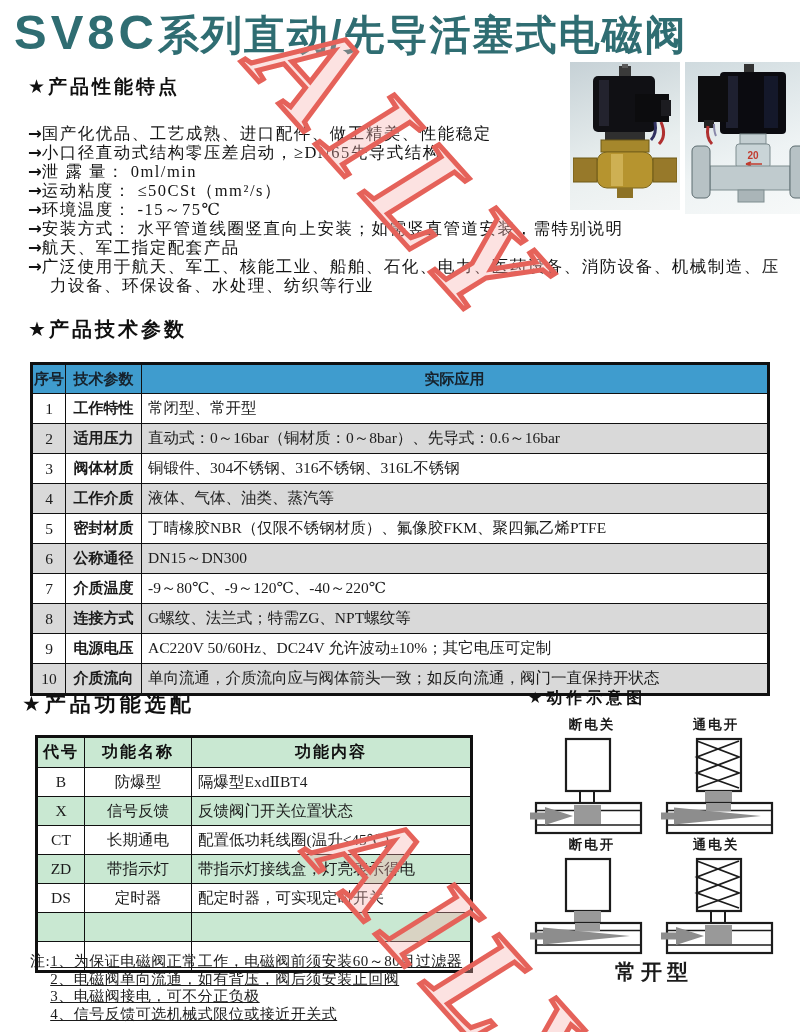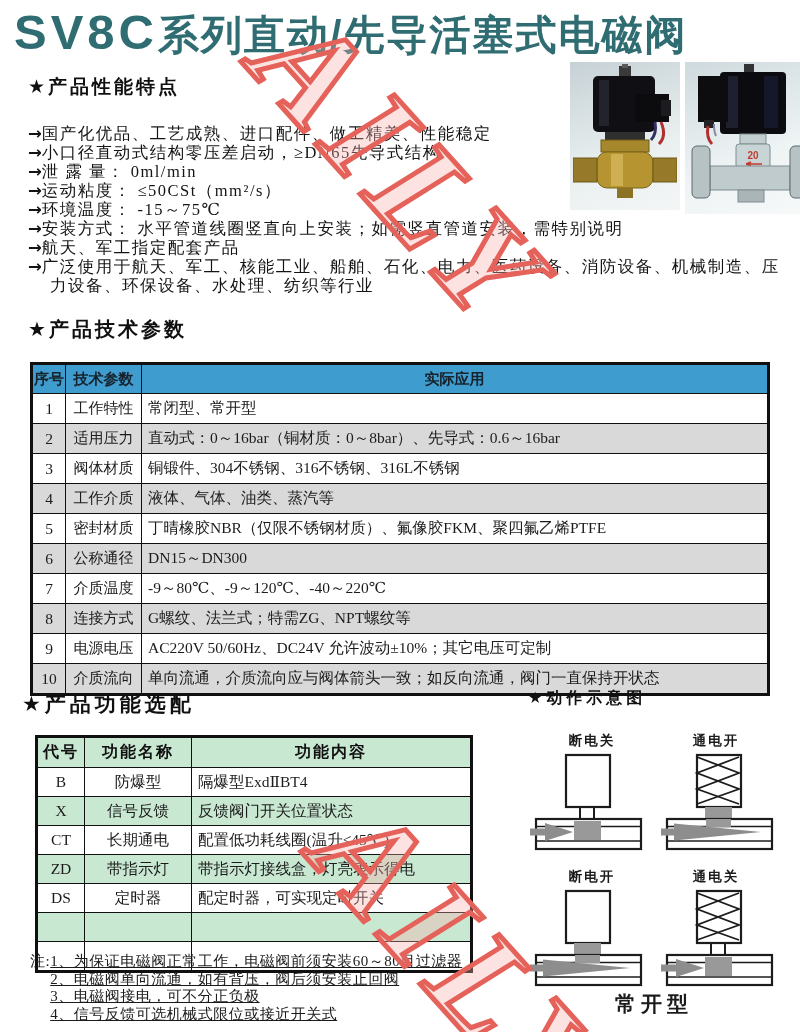--- a/index.html
+++ b/index.html
@@ -34,28 +34,28 @@
   table{border-collapse:collapse;table-layout:fixed;padding-left:44px;}
   .t1{left:30px;top:362px;width:740px;}
   .t2{left:35px;top:735px;width:438px;}
   .t1,.t2{position:absolute;border:3px solid #101010;}
   .t1 td,.t1 th,.t2 td,.t2 th{border:1.6px solid #101010;overflow:hidden;white-space:nowrap;}
   .t1 th{background:#3f9cce;font-family:"Liberation Sans","DejaVu Sans",sans-serif;font-size:15px;font-weight:700;color:#16222c;height:26px;}
   .t1 td{height:27px;font-size:15.5px;}
   .t2 th{background:#c9e8d2;font-family:"Liberation Sans","DejaVu Sans",sans-serif;font-size:16px;font-weight:700;color:#101010;height:27px;letter-spacing:2px;}
   .t2 td{height:26px;font-size:15.5px;}
   td.c{text-align:center;}
-  td.p{font-family:"Liberation Sans","DejaVu Sans",sans-serif;font-weight:400;font-size:15px;text-align:center;}
+  td.p{font-family:"Liberation Sans","DejaVu Sans",sans-serif;font-weight:700;font-size:15px;text-align:center;}
   td.v{padding:0 6px;}
   tr.gray td{background:#d9d9d9;}
   tr.green td{background:#c9e8d2;}
 
   
   .action{left:520px;top:716px;width:268px;z-index:0;}
-  .pairlabels{display:flex;width:248px;margin:16px 0 2px 10px;}
+  .pairlabels{display:flex;width:248px;margin:0 0 2px 10px;}
   .pairlabels span{flex:1;text-align:center;font-family:"Liberation Sans","DejaVu Sans",sans-serif;
       font-size:13.5px;font-weight:700;letter-spacing:2px;}
   .pairsvgs{display:flex;width:248px;margin-left:10px;gap:14px;}
   .caption{width:248px;margin-left:10px;text-align:center;font-family:"Liberation Sans","DejaVu Sans",sans-serif;
       font-size:21px;font-weight:700;letter-spacing:5px;margin-top:2px;margin-bottom:8px;}
 
   
   .notes{left:30px;top:953px;width:500px;font-size:15px;line-height:17.5px;letter-spacing:0.5px;display:flex;}
   .notes .pfx{flex:0 0 auto;}
   .notes .nlines div{white-space:nowrap;text-decoration:underline;}

